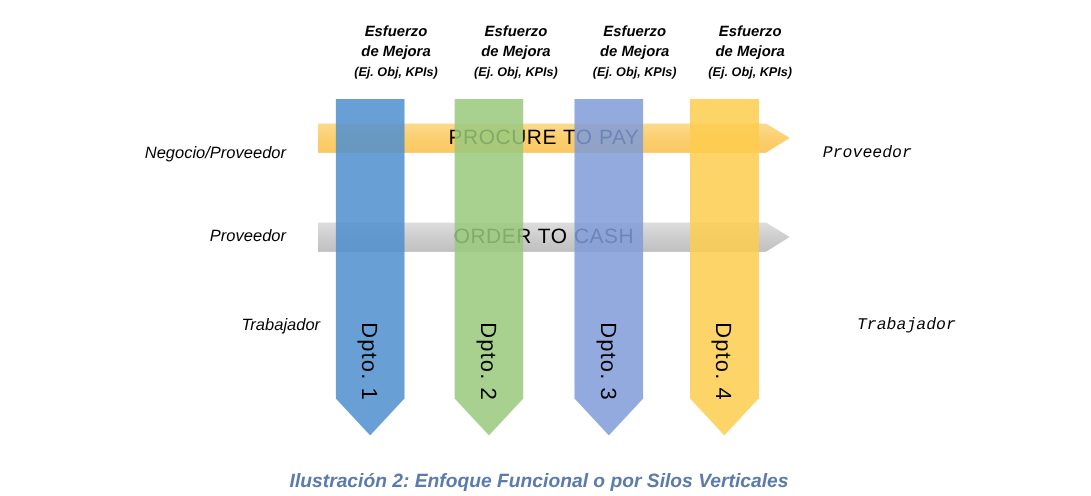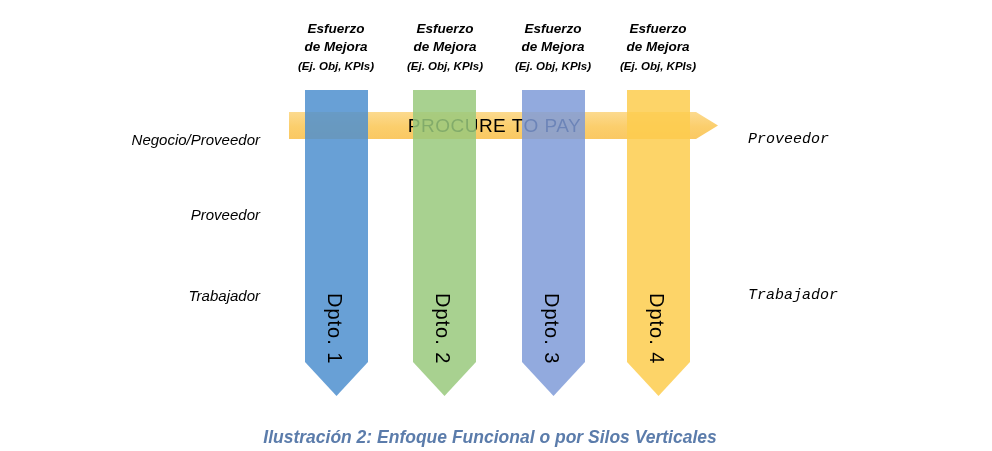--- a/index.html
+++ b/index.html
@@ -3,21 +3,21 @@
 <meta charset="utf-8">
 <style>
   html,body{margin:0;padding:0;background:#ffffff;}
   .canvas{
     position:relative;width:992px;height:451px;background:#ffffff;overflow:hidden;
     font-family:"Liberation Sans",sans-serif;color:#000;
   }
   
   .effort{
     position:absolute;top:20px;transform:translateX(-50%);
-    text-align:center;font-style:italic;line-height:18px;white-space:nowrap;
+    text-align:center;font-style:italic;line-height:18px;white-space:nowrap;margin-left:24px;
   }
   .effort .l1,.effort .l2{font-size:13.5px;font-weight:600;display:block;}
   .effort .l3{font-size:11.5px;font-weight:600;display:block;margin-top:1px;}
   .effort-1{left:336px;} .effort-2{left:445px;} .effort-3{left:553px;} .effort-4{left:658px;}
 
   
   .h-arrow{
     position:absolute;left:289px;width:429px;height:27px;z-index:1;
     clip-path:polygon(0 0,407px 0,100% 50%,407px 100%,0 100%);
     display:flex;align-items:center;justify-content:center;
@@ -46,21 +46,21 @@
     font-size:20px;letter-spacing:1px;color:#000;white-space:nowrap;
   }
   .d-1{left:323px;} .d-2{left:431px;} .d-3{left:540px;} .d-4{left:645px;}
 
   
   .side-label{
     position:absolute;font-style:italic;font-size:15px;line-height:18px;white-space:nowrap;
   }
   .side-left{left:0;width:260px;text-align:right;}
   .side-right{left:748px;text-align:right;font-family:Liberation Mono, monospace;}
-  .sl-row-1{top:131px;} .sl-row-2{top:206px;} .sl-row-3{top:287px;}
+  .sl-row-1{top:131px;} .sl-row-2{top:206px;} .sl-row-3{top:287px;margin-left:31px;}
 
   
   .caption{
     position:absolute;top:411px;left:0;width:980px;text-align:center;
     font-style:italic;font-weight:bold;font-size:17.5px;color:#5B7CAB;margin-top:16px;
   }
 </style>
 </head>
 <body>
 
@@ -83,20 +83,23 @@
   </div>
   <div class="effort effort-4">
     <span class="l1">Esfuerzo</span>
     <span class="l2">de Mejora</span>
     <span class="l3">(Ej. Obj, KPIs)</span>
   </div>
 
   <div class="h-arrow h-row-1">
     <span class="bar-text">PROCURE TO PAY</span>
   </div>
+  <div class="h-arrow h-row-2">
+    <span class="bar-text">ORDER TO CASH</span>
+  </div>
 
   <div class="v-arrow v-1"></div>
   <div class="v-arrow v-2"></div>
   <div class="v-arrow v-3"></div>
   <div class="v-arrow v-4"></div>
 
   <div class="dept-text d-1">Dpto. 1</div>
   <div class="dept-text d-2">Dpto. 2</div>
   <div class="dept-text d-3">Dpto. 3</div>
   <div class="dept-text d-4">Dpto. 4</div>

